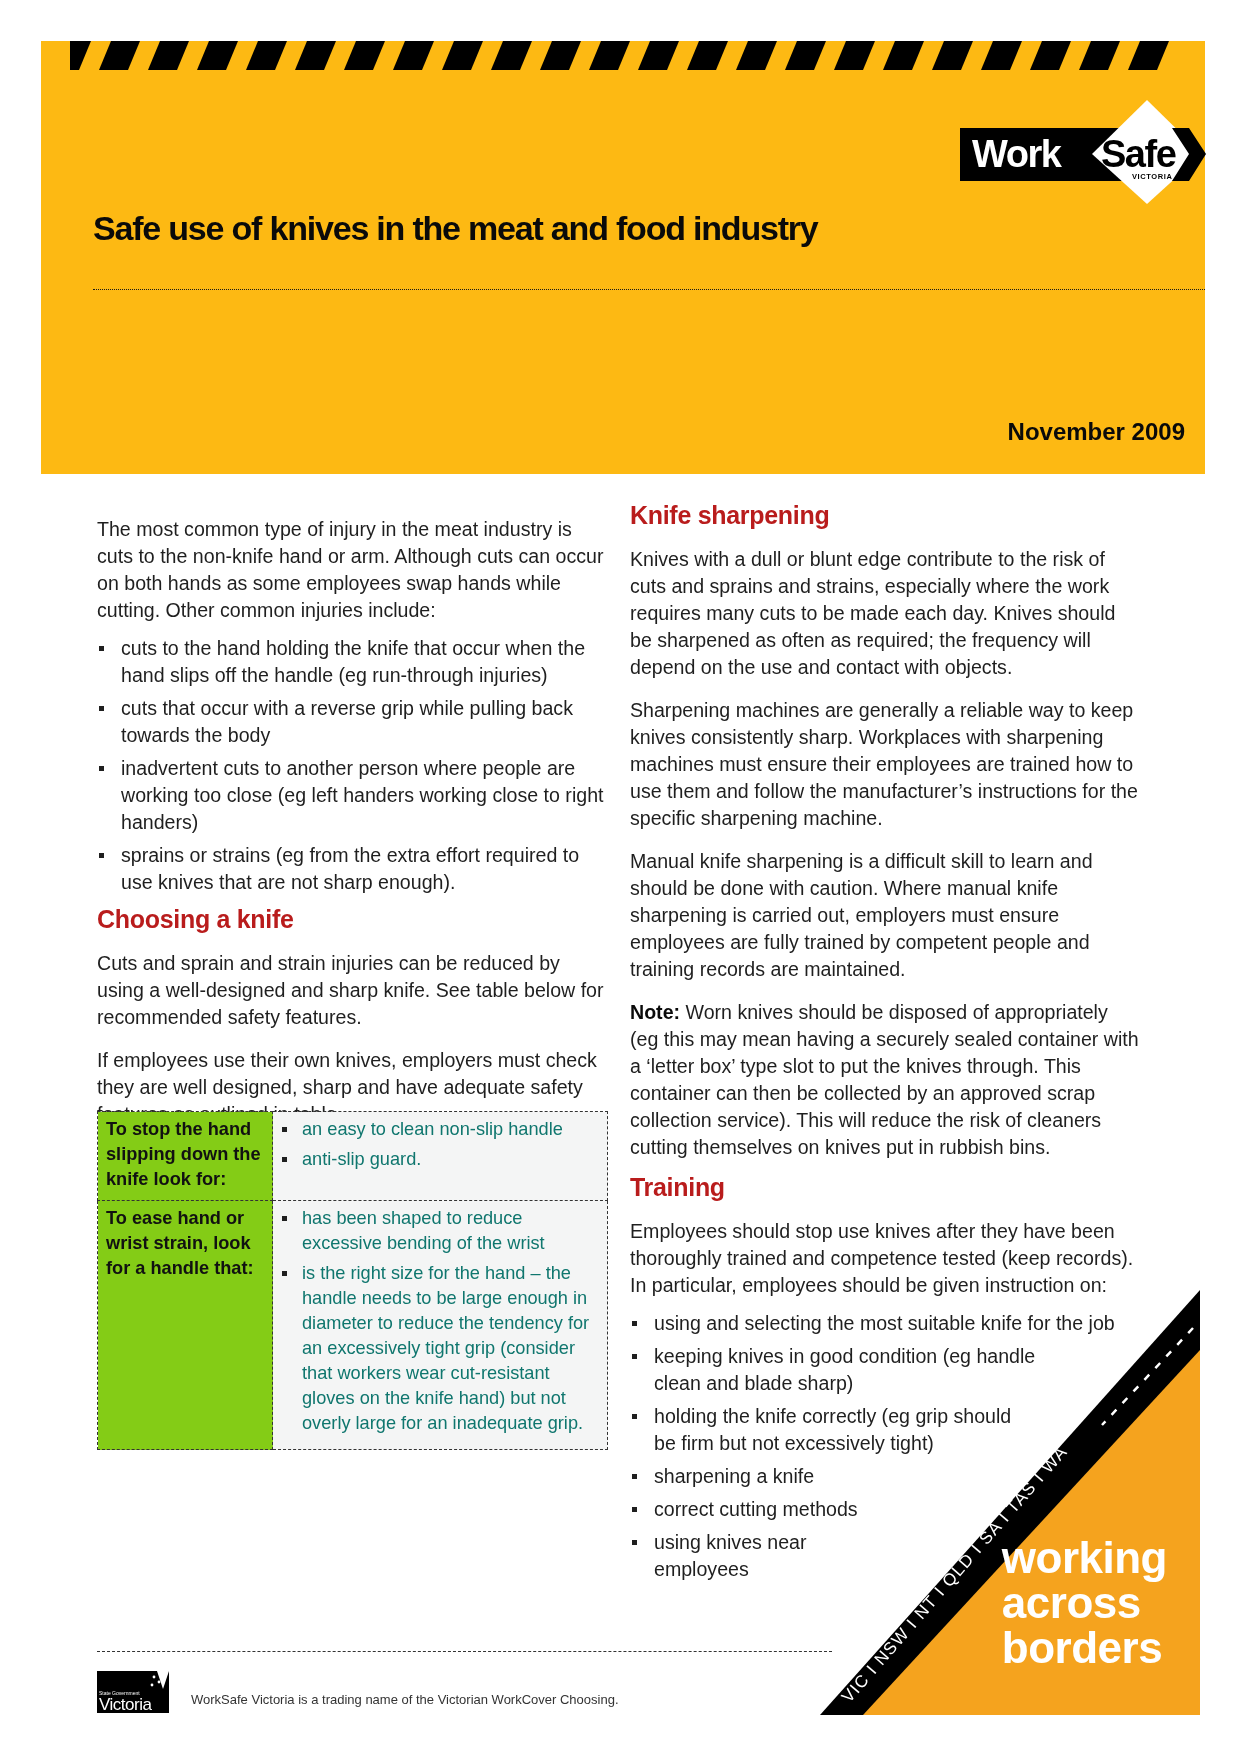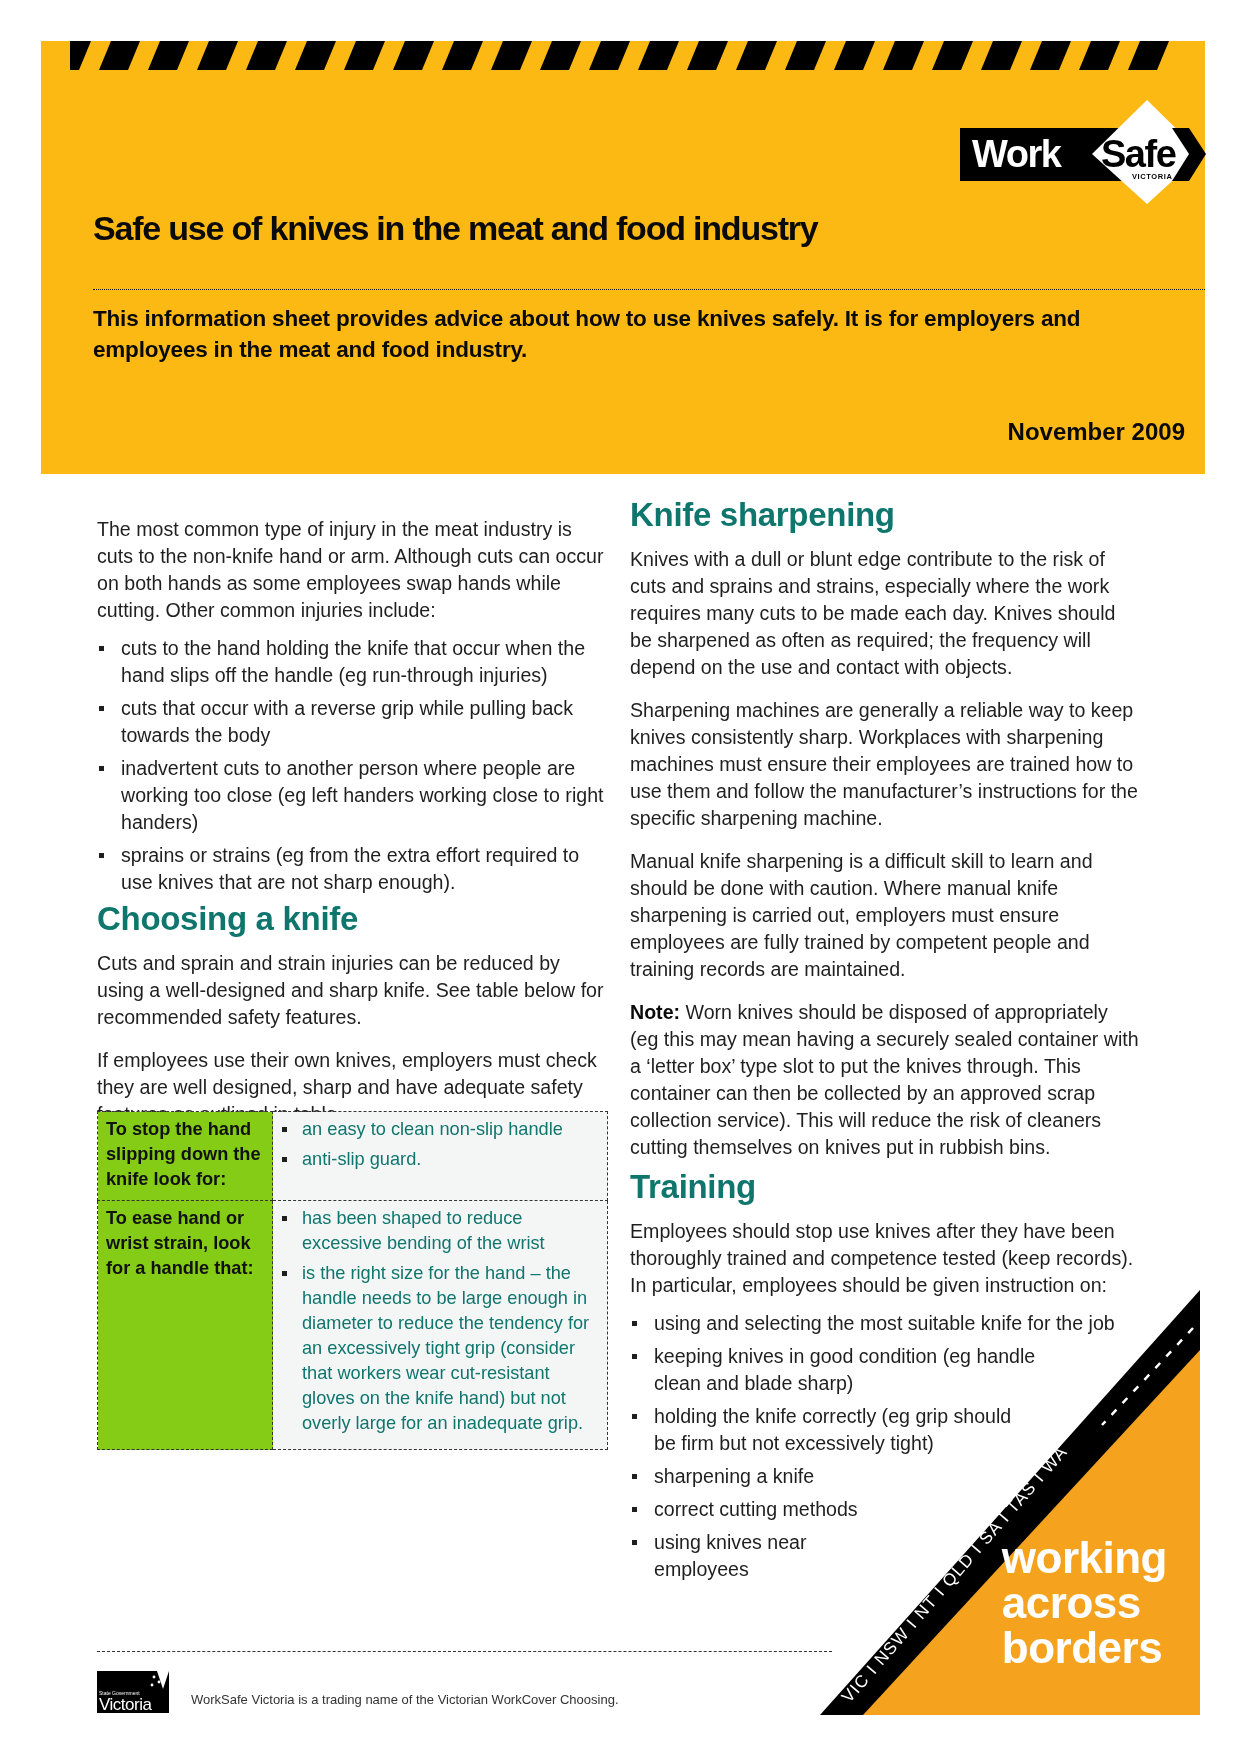--- a/index.html
+++ b/index.html
@@ -17,21 +17,21 @@
   .header .rule-dotted { left: 52px; top: 248px; width: 1112px; }
   .intro { position: absolute; left: 52px; top: 262px; width: 1050px; margin: 0; font-size: 22.5px; font-weight: bold;
            line-height: 31px; letter-spacing: -0.2px; color: #0a0a0a; }
   .date { position: absolute; right: 20px; top: 377px; font-size: 24px; font-weight: bold; color: #0a0a0a; }
 
   
   .col { position: absolute; font-size: 19.6px; line-height: 27px; color: #1f1f1f; }
   .col-left { left: 97px; top: 500px; width: 510px; }
   .col-right { left: 630px; top: 500px; width: 510px; }
   .col p { margin: 16px 0 11px 0; }
-  .col h2 { margin: 0 0 3px 0; font-size: 33px; font-weight: bold; color: #0f766e; letter-spacing: -0.3px; line-height: 30px; }
+  .col h2 { margin: 0 0 3px 0; font-size: 25px; font-weight: bold; color: #b91c1c; letter-spacing: -0.3px; line-height: 30px; }
   ul.bullets { list-style: none; margin: 0 0 8px 0; padding: 0; }
   ul.bullets li { position: relative; padding-left: 24px; margin-bottom: 6px; }
   ul.bullets li::before { content: ""; position: absolute; left: 2px; top: 11px; width: 5px; height: 5px; background: #1f1f1f; }
   .note-label { font-weight: bold; color: #0a0a0a; }
 
   
   .knife-table { position: absolute; left: 97px; top: 1111px; width: 511px; border-collapse: collapse; font-size: 18.2px; line-height: 25px; }
   .knife-table td { border: 1.5px dashed #333; vertical-align: top; padding: 5px 8px 8px 8px; }
   .knife-table td.head { width: 158px; background: #84cc16; font-weight: bold; color: #111; margin-top: 12px; }
   .knife-table td.body { background: #f4f5f5; color: #0f766e; }
@@ -90,21 +90,20 @@
     <polygon points="215,42 239,55 215,81 170,81 170,28 215,28" fill="#000"></polygon>
     <polygon points="187,0 242,54 187,104 132,54" fill="#fff"></polygon>
     <polygon points="212,28 229,28 246,54 229,81 212,81 229,54" fill="#000"></polygon>
     <text x="12" y="67" fill="#fff" font-family="Liberation Sans, sans-serif" font-weight="bold" font-size="38" letter-spacing="-1.5">Work</text>
     <text x="141" y="67" fill="#000" font-family="Liberation Sans, sans-serif" font-weight="bold" font-size="38" letter-spacing="-1.5">Safe</text>
     <text x="172" y="79" fill="#000" font-family="Liberation Sans, sans-serif" font-weight="bold" font-size="7.5" letter-spacing="0.6">VICTORIA</text>
   </svg>
 
   <h1 class="title">Safe use of knives in the meat and food industry</h1>
   <div class="rule-dotted"></div>
-  <p class="intro">This information sheet provides advice about how to use knives safely. It is for employers and employees in the meat and food industry.</p>
   <div class="date">November 2009</div>
 </div>
 
 <div class="col col-left">
   <p>The most common type of injury in the meat industry is cuts to the non-knife hand or arm. Although cuts can occur on both hands as some employees swap hands while cutting. Other common injuries include:</p>
   <ul class="bullets">
     <li>cuts to the hand holding the knife that occur when the hand slips off the handle (eg run-through injuries)</li>
     <li>cuts that occur with a reverse grip while pulling back towards the body</li>
     <li>inadvertent cuts to another person where people are working too close (eg left handers working close to right handers)</li>
     <li>sprains or strains (eg from the extra effort required to use knives that are not sharp enough).</li>

